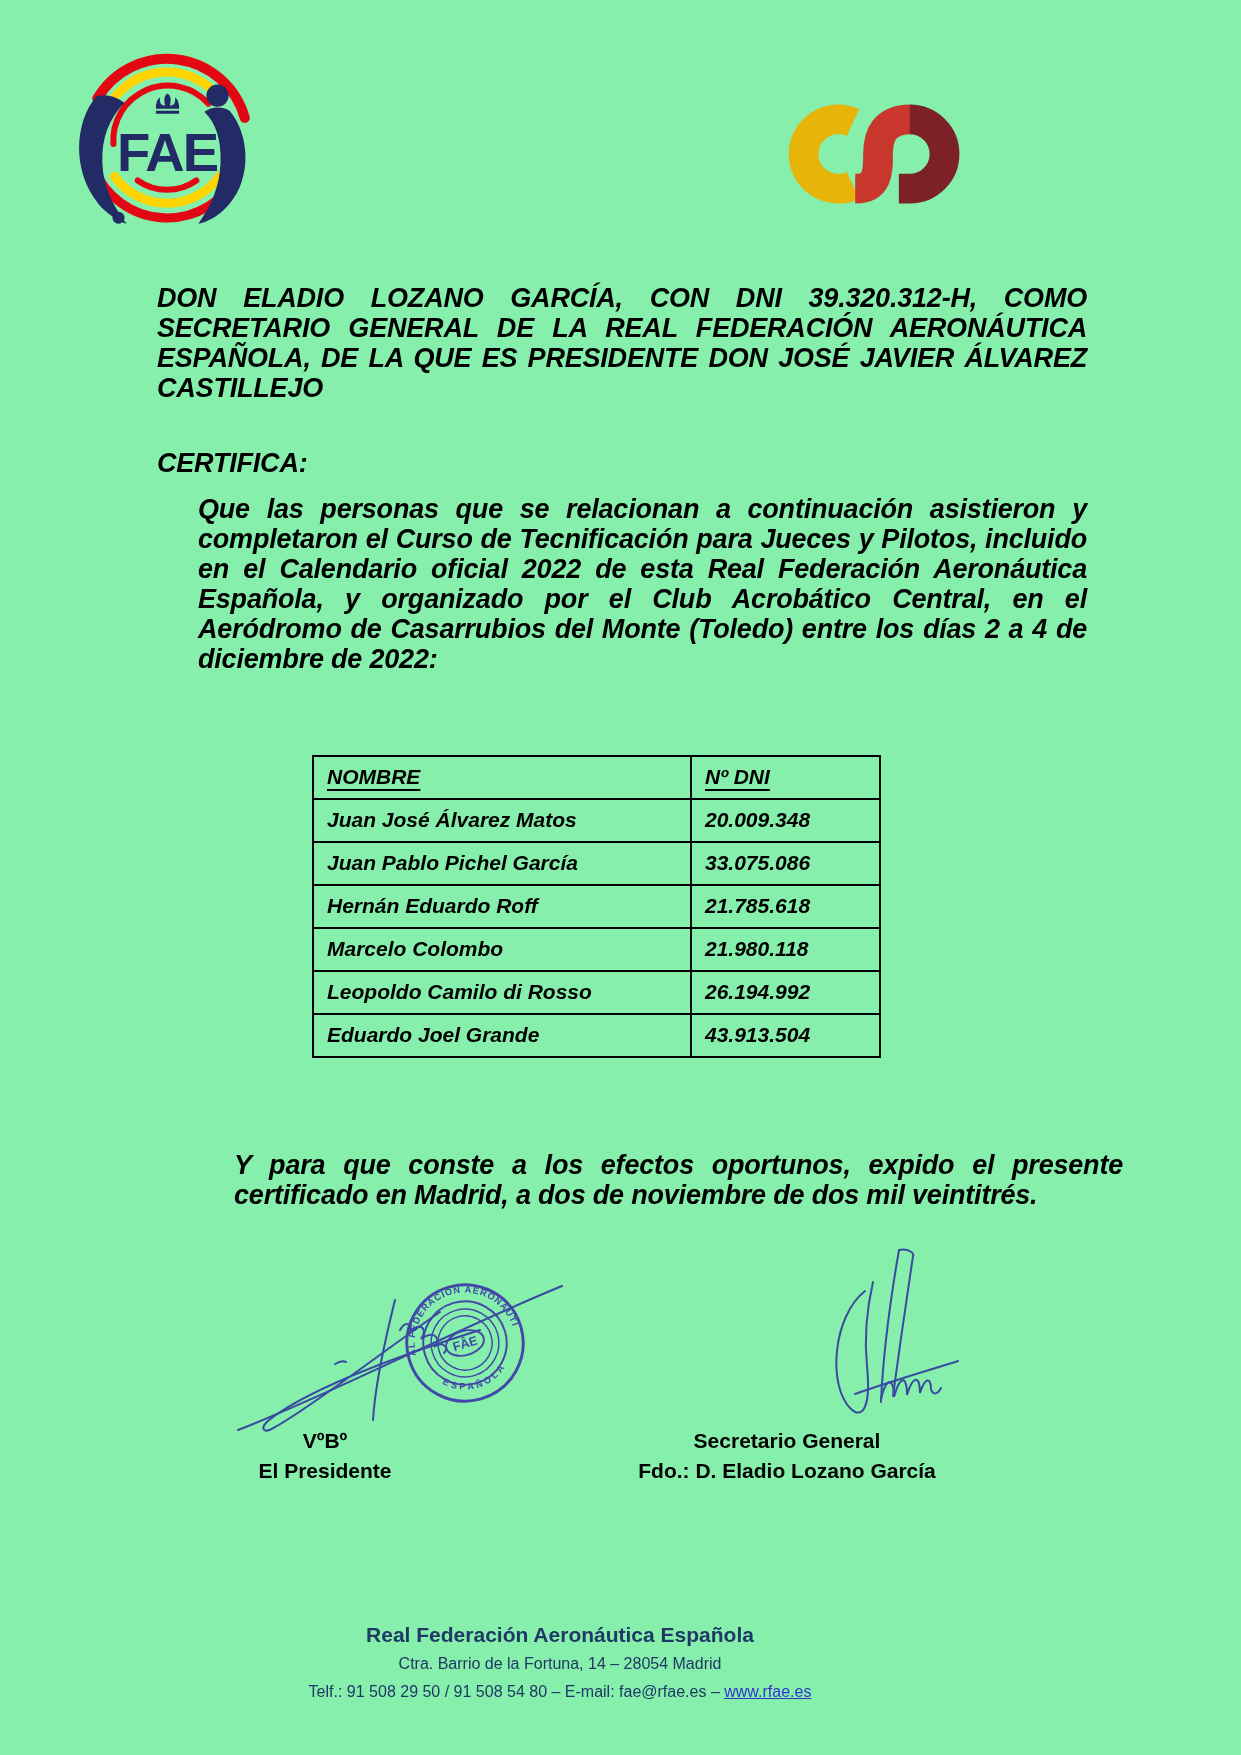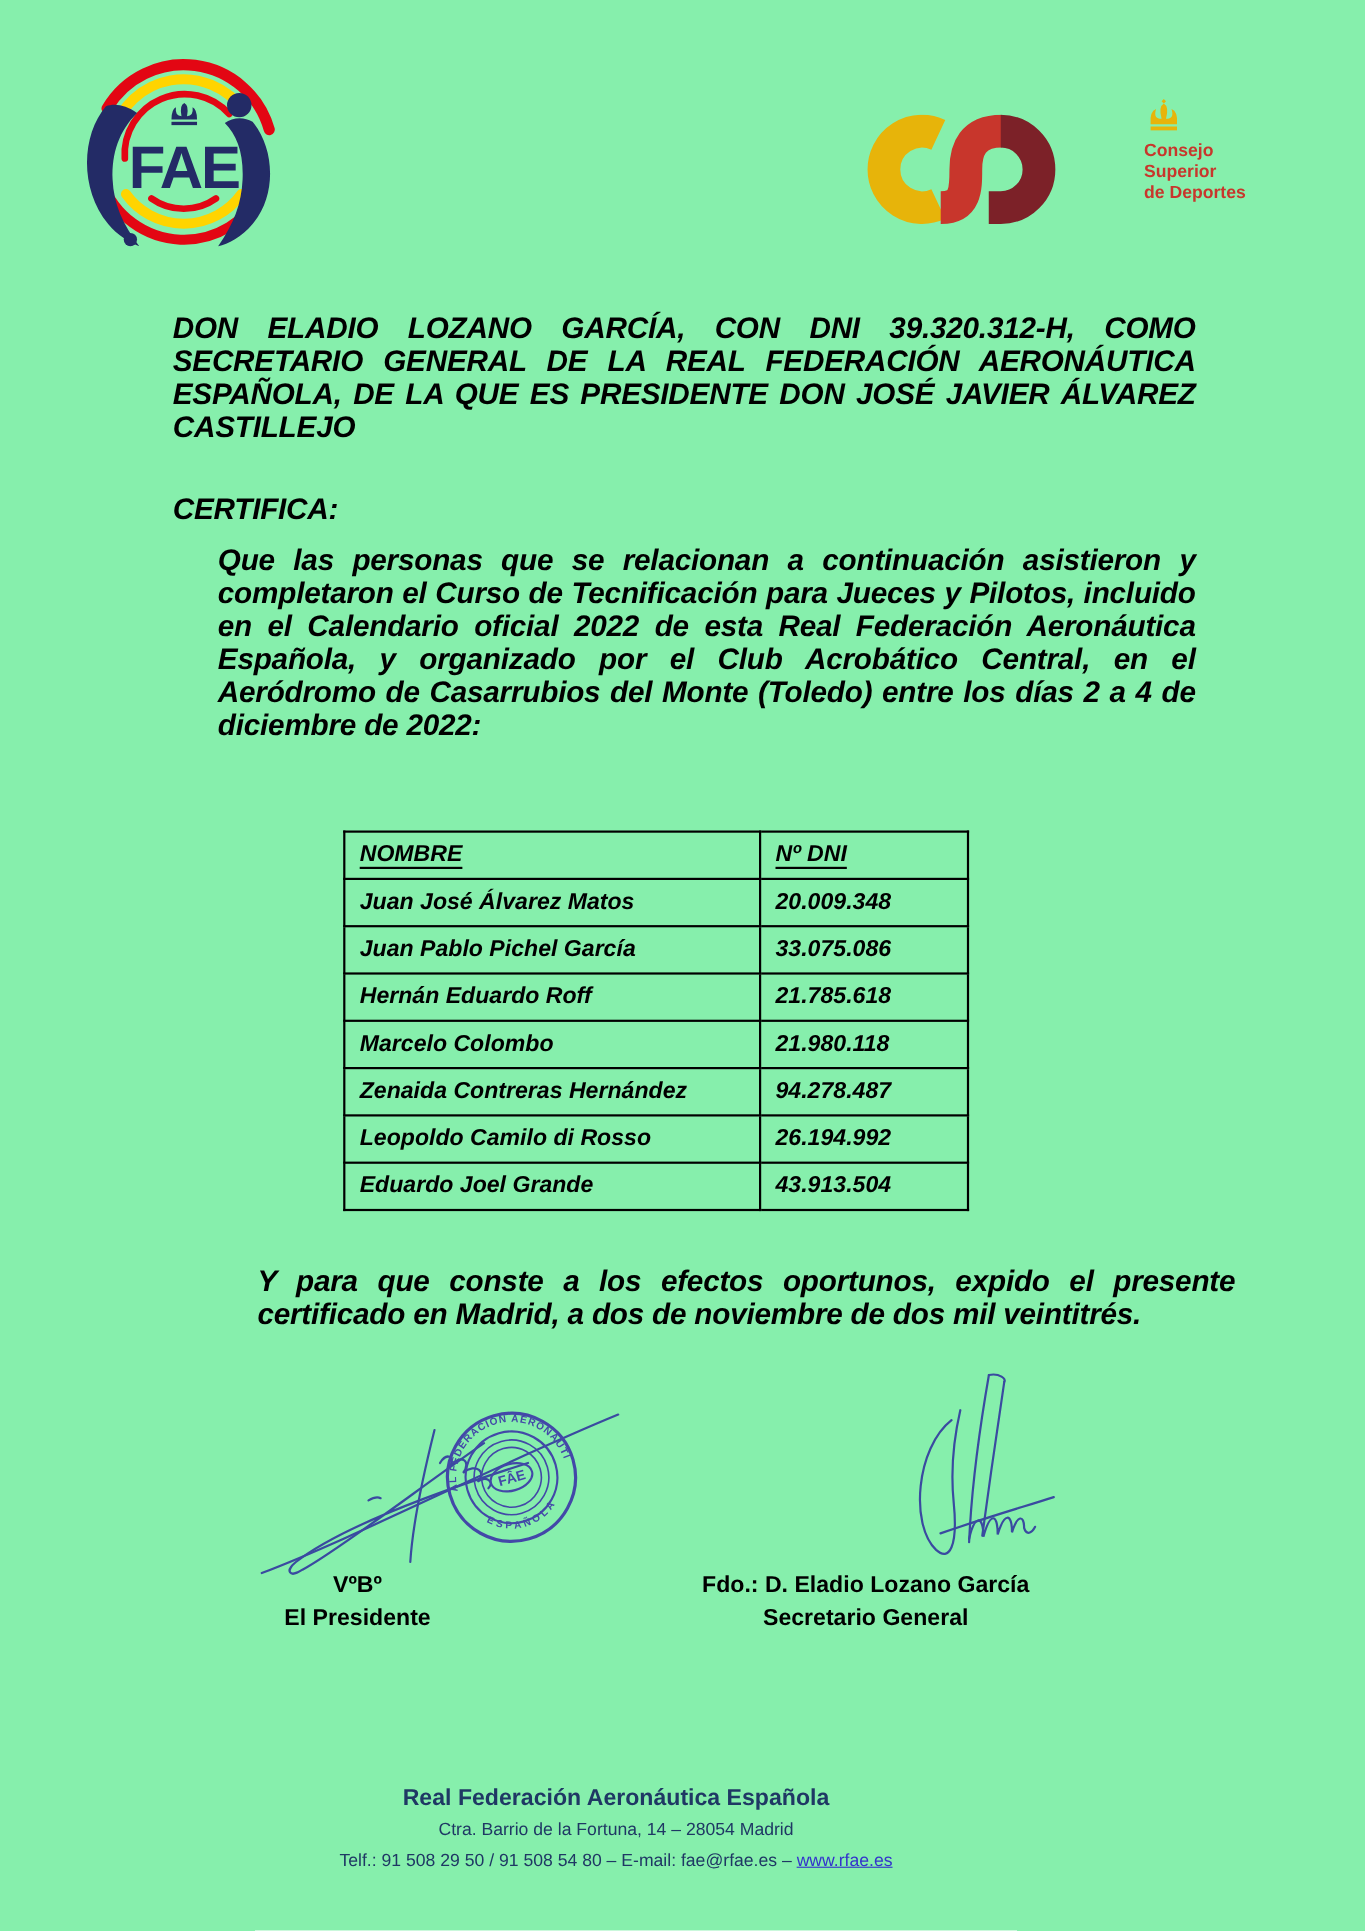--- a/index.html
+++ b/index.html
@@ -76,32 +76,20 @@
     </g>
     <text class="fae-text" x="100" y="132" text-anchor="middle">FAE</text>
   </svg>
 
   <div class="csd-block">
     <svg class="csd-symbol" width="258" height="100" viewBox="0 0 260 100" aria-hidden="true">
       <path d="M 100.8 18.3 A 35 35 0 1 0 100.8 81.7" fill="none" stroke="var(--csd-yellow,#E7B40A)" stroke-width="30"></path>
       <path d="M 103 85 C 126 85 126 68 126 50 C 126 32 132 15 159 15" fill="none" stroke="var(--csd-red,#C8362C)" stroke-width="30"></path>
       <path d="M 158 15 A 35 35 0 0 1 158 85 L 147 85" fill="none" stroke="var(--csd-dark-red,#7C2128)" stroke-width="30"></path>
     </svg>
-    <div class="csd-text-col">
-      <svg class="csd-crown" width="32" height="30" viewBox="0 0 32 30" aria-hidden="true">
-        <path d="M4 23 Q3 11 9 9 Q6 18 14 18 Q11 7 16 4 Q21 7 18 18 Q26 18 23 9 Q29 11 28 23 Z" fill="var(--csd-yellow,#E7B40A)"></path>
-        <rect x="4" y="25" width="24" height="3.5" fill="var(--csd-yellow,#E7B40A)"></rect>
-        <path d="M14 2 l2 -2 2 2 -2 2 z" fill="var(--csd-yellow,#E7B40A)"></path>
-      </svg>
-      <div class="csd-org">
-        <div>Consejo</div>
-        <div>Superior</div>
-        <div>de Deportes</div>
-      </div>
-    </div>
   </div>
 
   <div class="para p-intro">DON ELADIO LOZANO GARCÍA, CON DNI 39.320.312-H, COMO SECRETARIO GENERAL DE LA REAL FEDERACIÓN AERONÁUTICA ESPAÑOLA, DE LA QUE ES PRESIDENTE DON JOSÉ JAVIER ÁLVAREZ CASTILLEJO</div>
   <div class="para p-certifica">CERTIFICA:</div>
   <div class="para p-body">Que las personas que se relacionan a continuación asistieron y completaron el Curso de Tecnificación para Jueces y Pilotos, incluido en el Calendario oficial 2022 de esta Real Federación Aeronáutica Española, y organizado por el Club Acrobático Central, en el Aeródromo de Casarrubios del Monte (Toledo) entre los días 2 a 4 de diciembre de 2022:</div>
 
   <table class="attendees">
     <thead>
       <tr>
         <th class="col-name">NOMBRE</th>
@@ -117,24 +105,20 @@
           <td>Juan Pablo Pichel García</td>
           <td>33.075.086</td>
         </tr>
         <tr>
           <td>Hernán Eduardo Roff</td>
           <td>21.785.618</td>
         </tr>
         <tr>
           <td>Marcelo Colombo</td>
           <td>21.980.118</td>
-        </tr>
-        <tr>
-          <td>Zenaida Contreras Hernández</td>
-          <td>94.278.487</td>
         </tr>
         <tr>
           <td>Leopoldo Camilo di Rosso</td>
           <td>26.194.992</td>
         </tr>
         <tr>
           <td>Eduardo Joel Grande</td>
           <td>43.913.504</td>
         </tr>
       </tbody>
@@ -176,22 +160,22 @@
     <path d="M 84 4 C 94 2 100 8 98 10"></path>
     <path d="M 66 153 c 5 -22 13 -22 13 -2 c 6 -22 13 -22 13 -2 c 6 -20 13 -20 13 -2 c 5 -16 11 -16 11 -4 c 2 7 7 5 10 -1"></path>
     <path d="M 40 148 C 80 134 115 124 143 115"></path>
   </svg>
 
   <div class="sig-label sig-label-left">
     <div>VºBº</div>
     <div>El Presidente</div>
   </div>
   <div class="sig-label sig-label-right">
+    <div>Secretario General</div>
     <div>Fdo.: D. Eladio Lozano García</div>
-    <div>Secretario General</div>
   </div>
 
   <div class="footer">
     <div class="footer-org">Real Federación Aeronáutica Española</div>
     <div class="footer-line">Ctra. Barrio de la Fortuna, 14 – 28054 Madrid</div>
     <div class="footer-line">
       <span>Telf.: 91 508 29 50 / 91 508 54 80 – E-mail: fae@rfae.es – </span><a class="footer-link">www.rfae.es</a>
     </div>
   </div>
 

